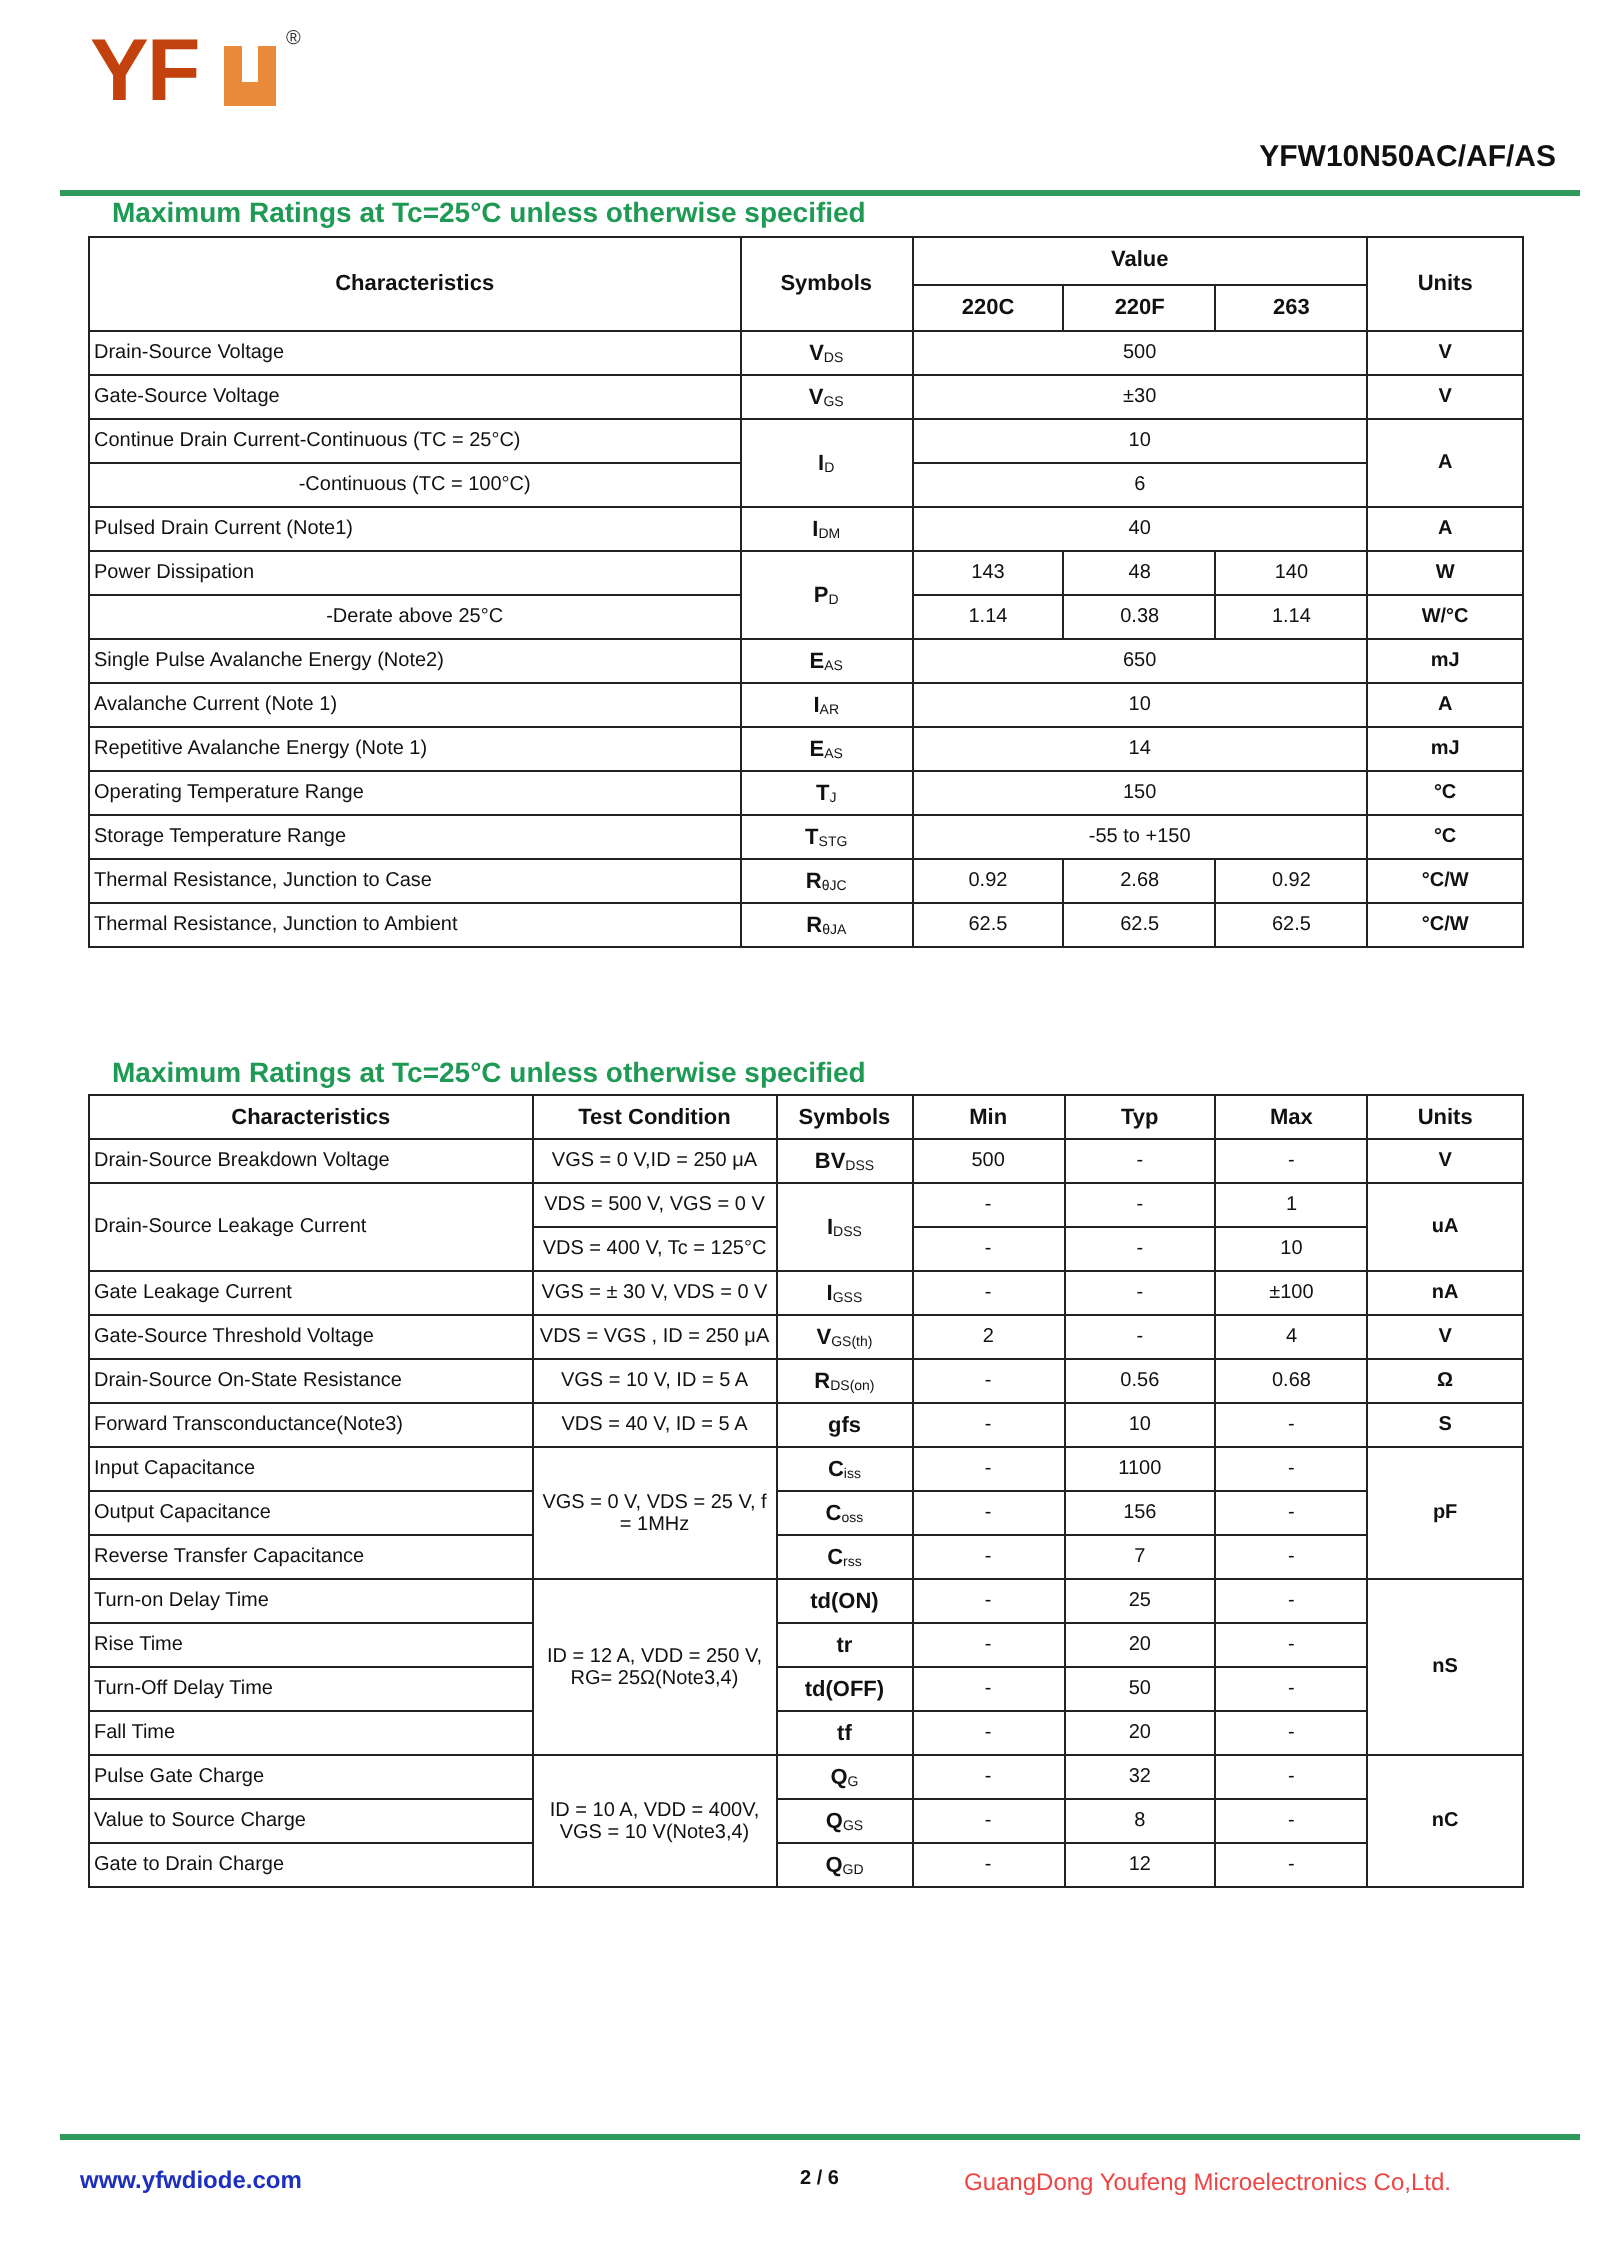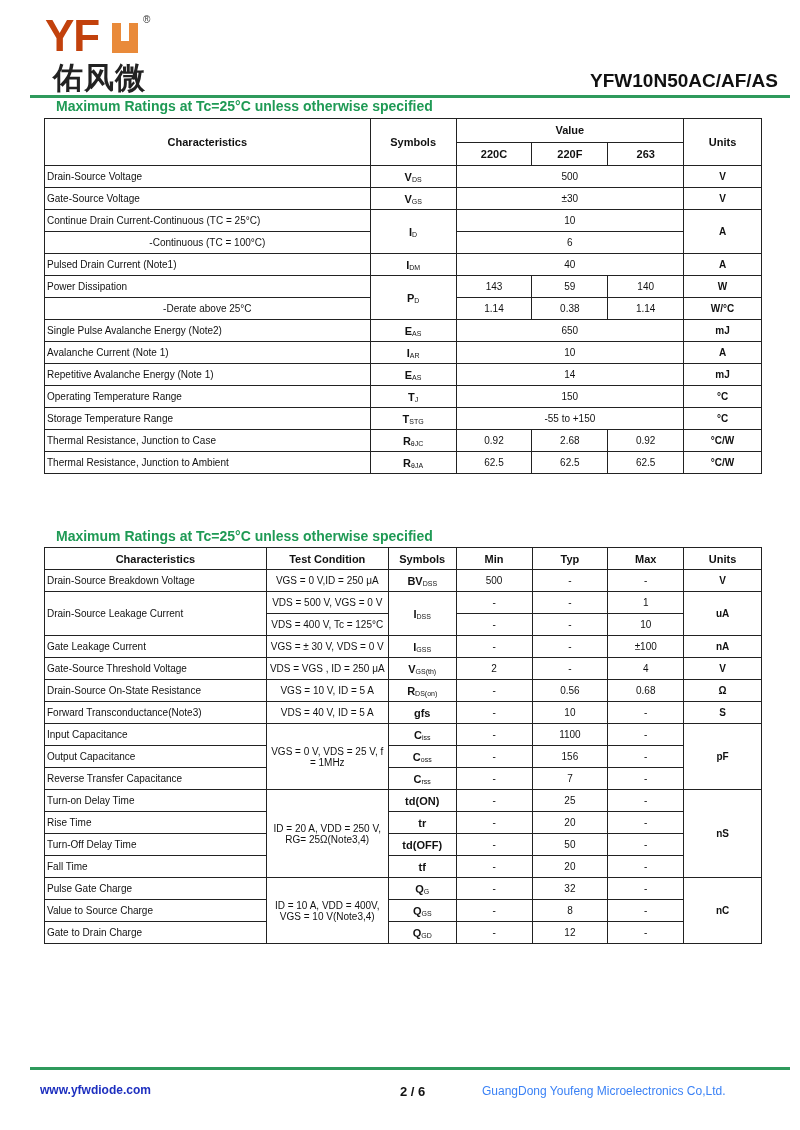--- a/index.html
+++ b/index.html
@@ -3,43 +3,42 @@
 <meta charset="utf-8">
 <style>
   html,body{margin:0;padding:0;background:#fff;}
   body{width:800px;height:1130px;position:relative;font-family:"Liberation Sans",sans-serif;color:#111;overflow:hidden;}
   .logo{position:absolute;left:45px;top:14px;width:120px;height:80px;}
   .logo .yf{position:absolute;left:0;top:0;font-family:"Liberation Sans",sans-serif;font-weight:bold;font-size:44px;color:#c2410c;letter-spacing:-1px;line-height:44px;}
   .logo .u{position:absolute;left:67px;top:9px;width:26px;height:30px;background:#e98a3a;}
   .logo .u:after{content:"";position:absolute;left:9px;top:0;width:8px;height:18px;background:#fff;}
   .logo .reg{position:absolute;left:98px;top:0;font-size:10px;color:#333;}
   .logo .cn{position:absolute;left:8px;top:44px;font-size:30px;font-weight:bold;color:#222;font-family:"DejaVu Sans",sans-serif;letter-spacing:1px;}
-  .part{position:absolute;right:22px;top:70px;font-size:19px;font-weight:bold;color:#111;}
+  .part{position:absolute;right:22px;top:70px;font-size:15px;font-weight:bold;color:#111;}
   .rule{position:absolute;left:30px;right:10px;height:3px;background:#2e9a5c;}
   .sec-title{position:absolute;left:56px;font-size:14px;font-weight:bold;color:#1f9a55;}
   table{position:absolute;border-collapse:collapse;font-size:10px;}
   td,th{border:1.5px solid #222;padding:0 2px;height:21px;text-align:center;white-space:nowrap;}
   th{font-weight:bold;font-size:11px;}
   td.l{text-align:left;}
   td.c-ind{text-align:center;margin-left:13px;}
   td.b{font-weight:bold;}
   .sym{font-weight:bold;font-size:11px;}
   .sym sub{font-size:7px;font-weight:normal;vertical-align:-1px;}
   .footer-link{position:absolute;left:40px;top:1083px;font-size:12px;font-weight:bold;color:#1d2fbf;}
-  .footer-page{position:absolute;left:400px;top:1084px;font-size:13px;font-weight:bold;}
-  .footer-co{position:absolute;left:482px;top:1084px;font-size:12px;color:#3b82f6;}
+  .footer-page{position:absolute;left:400px;top:1084px;font-size:10px;font-weight:bold;}
+  .footer-co{position:absolute;left:482px;top:1084px;font-size:12px;color:#ef4444;}
 </style>
 </head>
 <body>
 
 <div class="logo">
   <span class="yf">YF</span>
   <span class="u"></span>
   <span class="reg">®</span>
-  <span class="cn">佑风微</span>
 </div>
 <div class="part">YFW10N50AC/AF/AS</div>
 <div class="rule" style="top:95px"></div>
 <div class="sec-title" style="top:98px">Maximum Ratings at Tc=25°C unless otherwise specified</div>
 
 <table style="left:44px;top:118px;width:718px">
   <colgroup>
       <col style="width:326px">
       <col style="width:86px">
       <col style="width:76px">
@@ -84,21 +83,21 @@
   <tr>
     <td class="l">Pulsed Drain Current (Note1)</td>
     <td class="sym"><span>I</span><sub>DM</sub></td>
     <td colspan="3">40</td>
     <td class="b">A</td>
   </tr>
   <tr>
     <td class="l">Power Dissipation</td>
     <td rowspan="2" class="sym"><span>P</span><sub>D</sub></td>
     <td>143</td>
-    <td>59</td>
+    <td>48</td>
     <td>140</td>
     <td class="b">W</td>
   </tr>
   <tr>
     <td class="c-ind">-Derate above 25°C</td>
     <td>1.14</td>
     <td>0.38</td>
     <td>1.14</td>
     <td class="b">W/°C</td>
   </tr>
@@ -251,21 +250,21 @@
   </tr>
   <tr>
     <td class="l">Reverse Transfer Capacitance</td>
     <td class="sym"><span>C</span><sub>rss</sub></td>
     <td>-</td>
         <td>7</td>
         <td>-</td>
   </tr>
   <tr>
     <td class="l">Turn-on Delay Time</td>
-    <td rowspan="4" style="white-space:normal">ID = 20 A, VDD = 250 V, RG= 25Ω(Note3,4)</td>
+    <td rowspan="4" style="white-space:normal">ID = 12 A, VDD = 250 V, RG= 25Ω(Note3,4)</td>
     <td class="sym"><span>td(ON)</span></td>
     <td>-</td>
         <td>25</td>
         <td>-</td>
     <td rowspan="4" class="b">nS</td>
   </tr>
   <tr>
     <td class="l">Rise Time</td>
     <td class="sym"><span>tr</span></td>
     <td>-</td>

